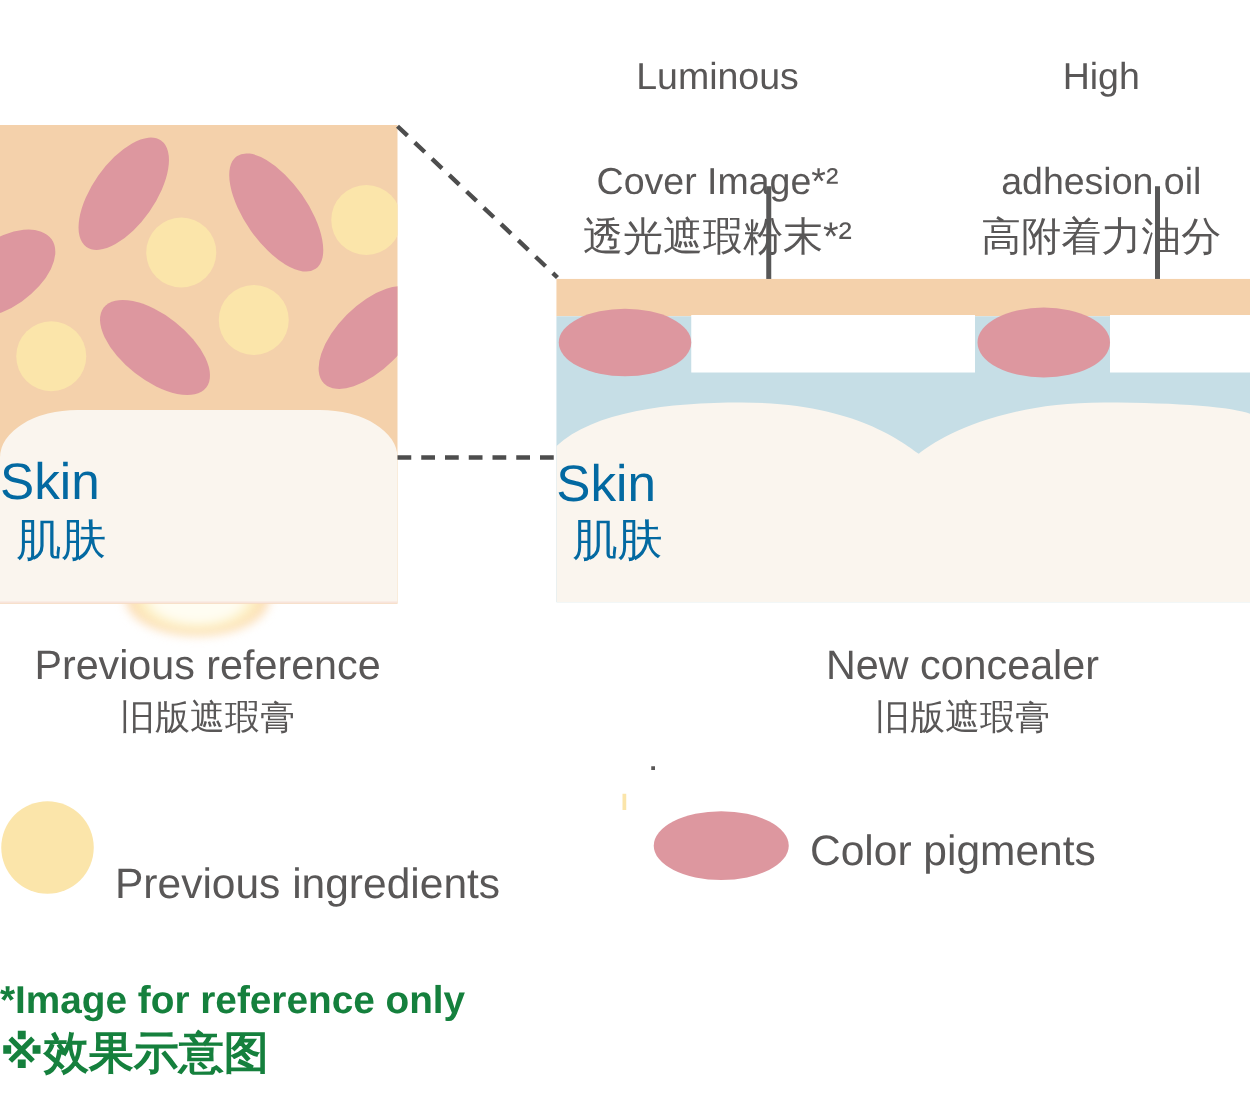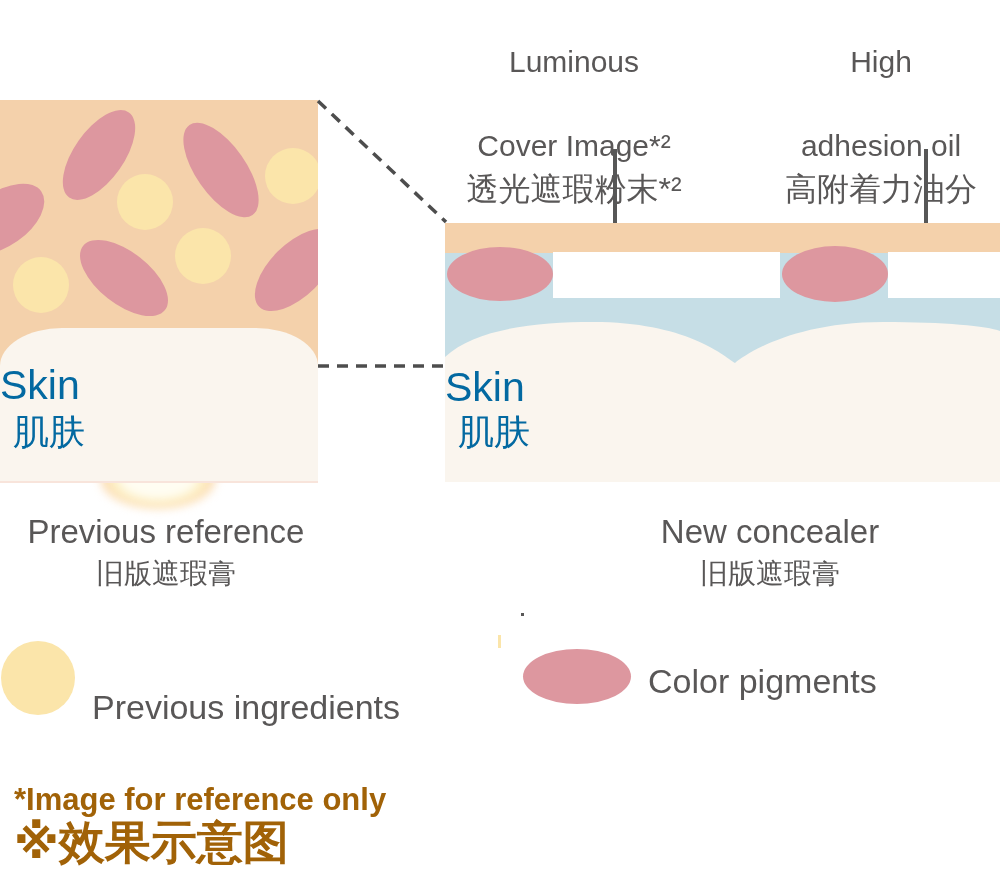--- a/index.html
+++ b/index.html
@@ -35,23 +35,23 @@
     filter:blur(4px);z-index:0;}
   
   .caption{position:absolute;text-align:center;color:#595757;}
   .caption .en{font-size:33px;line-height:42px;}
   .caption .zh{font-size:28px;line-height:42px;}
   
   .legend-text{position:absolute;color:#595757;}
   .legend-text .en{font-size:34px;line-height:44px;}
   .legend-text .zh{font-size:36px;line-height:44px;}
   
-  #footnote{position:absolute;left:0;top:779px;color:#a16207;font-weight:bold;padding-left:14px;}
+  #footnote{position:absolute;left:0;top:779px;color:#15803d;font-weight:bold;}
   #footnote .en{font-size:31px;line-height:42px;}
-  #footnote .zh{font-size:46px;line-height:42px;}
+  #footnote .zh{font-size:36px;line-height:42px;}
   .stray{position:absolute;}
 </style>
 </head>
 <body>
 
 <div id="stage">
 
   <div class="top-label" style="left:420px;width:308px;">
     <div class="en">Luminous</div>
     <div class="en">Cover Image*²</div>

